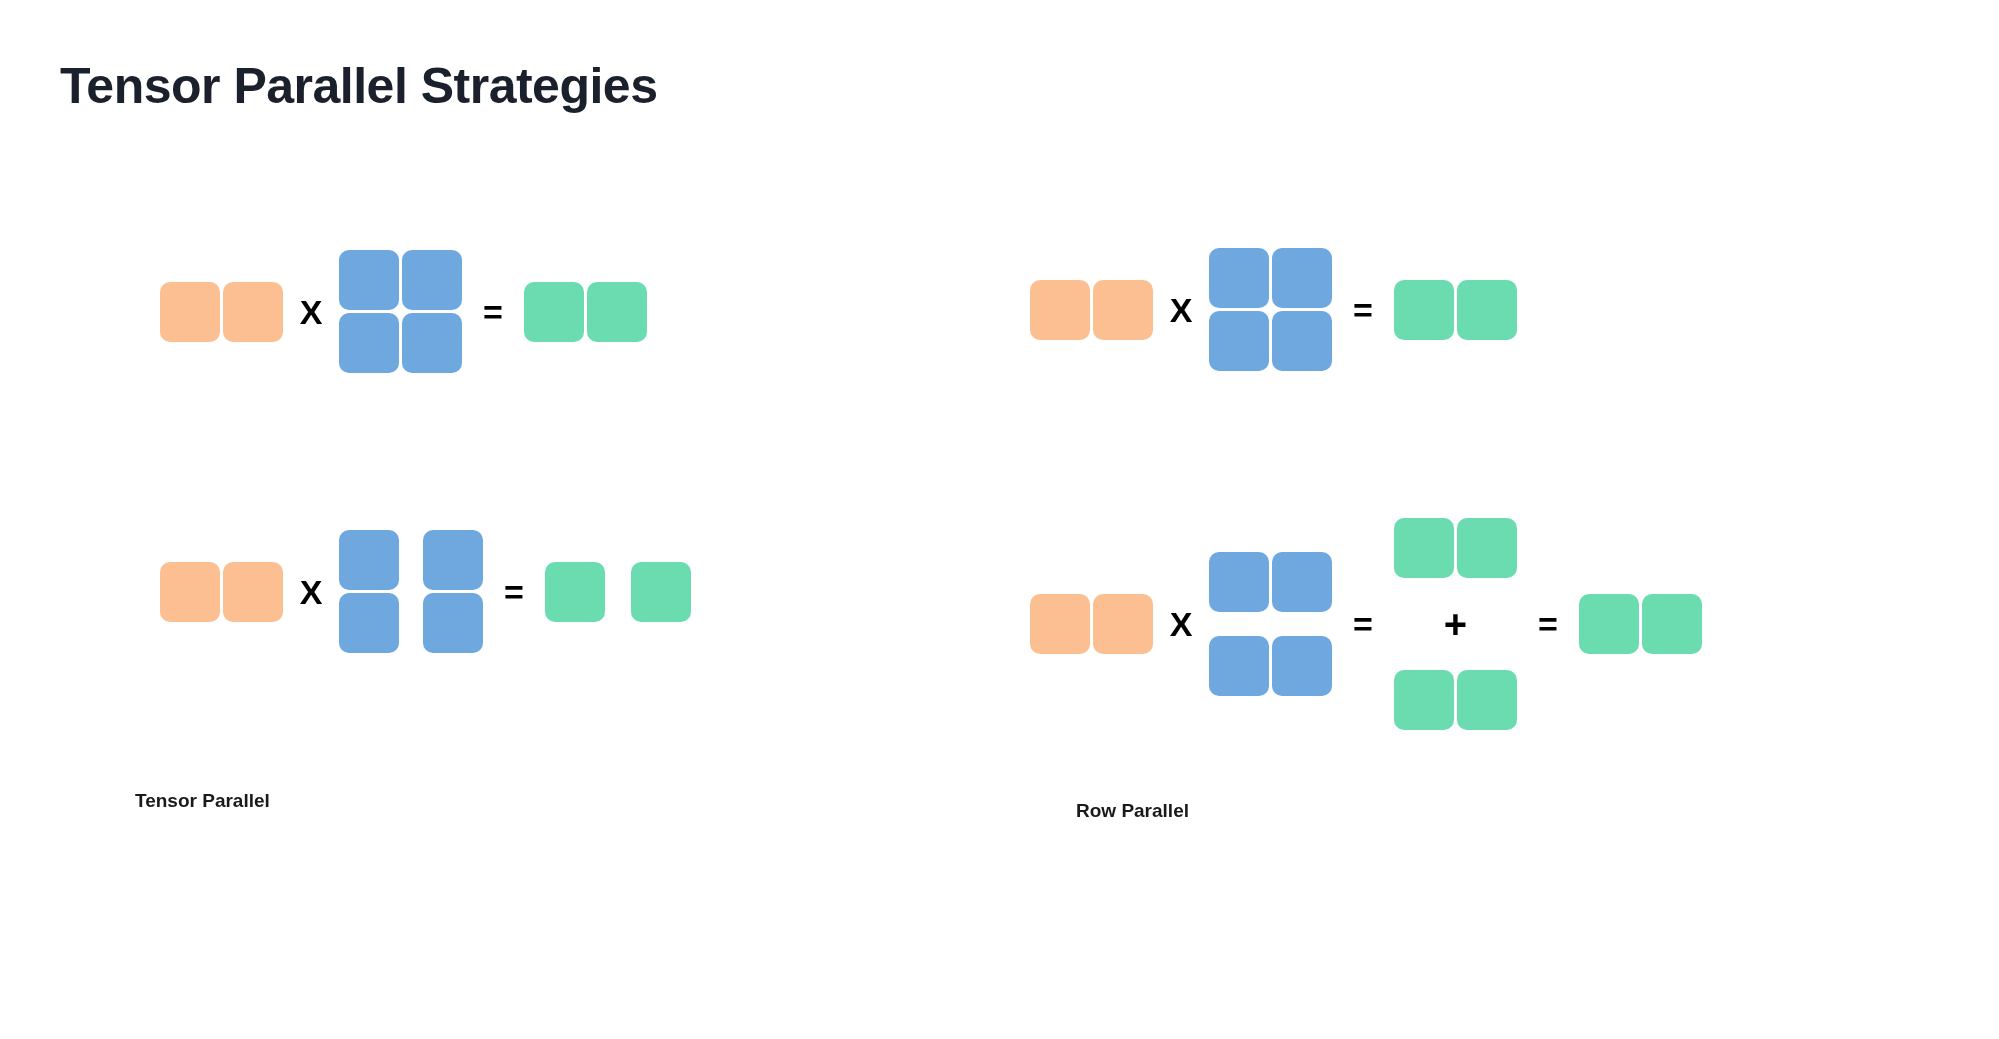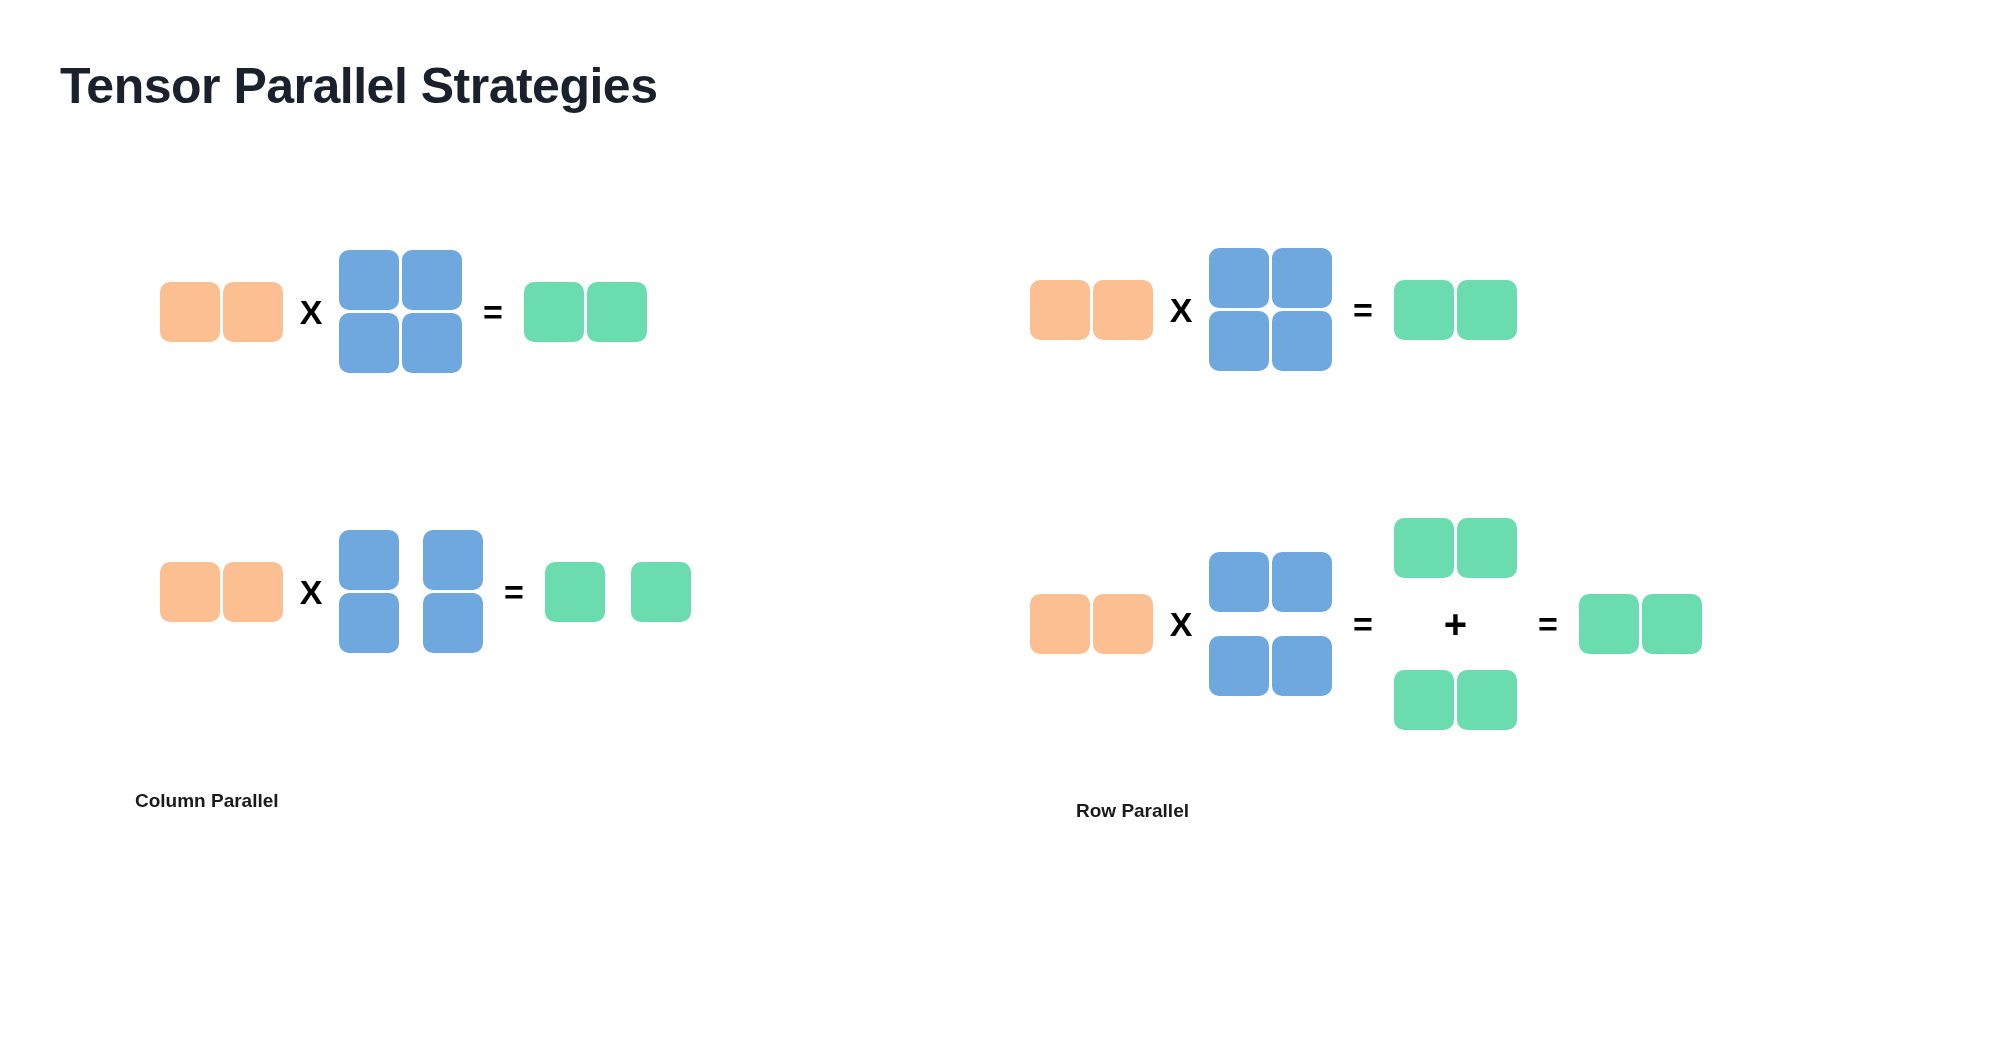--- a/index.html
+++ b/index.html
@@ -181,21 +181,21 @@
       </div>
 
       <div class="op op-eq" style="color: rgb(0, 0, 0);">=</div>
 
       <div class="pair-split">
         <div class="cell green" style="background: rgb(107, 220, 175);"></div>
         <div class="cell green" style="background: rgb(107, 220, 175);"></div>
       </div>
     </div>
 
-    <div class="caption" id="caption-column-parallel">Column Parallel</div>
+    <div class="caption" id="caption-column-parallel">Tensor Parallel</div>
   </div>
 
   <div class="panel" id="panel-row-parallel">
 
     <div class="equation" id="eq-row-dense">
 
       <div class="matrix dense">
         <div class="mrow">
           <div class="cell orange" style="background: rgb(252, 191, 146);"></div>
           <div class="cell orange" style="background: rgb(252, 191, 146);"></div>

